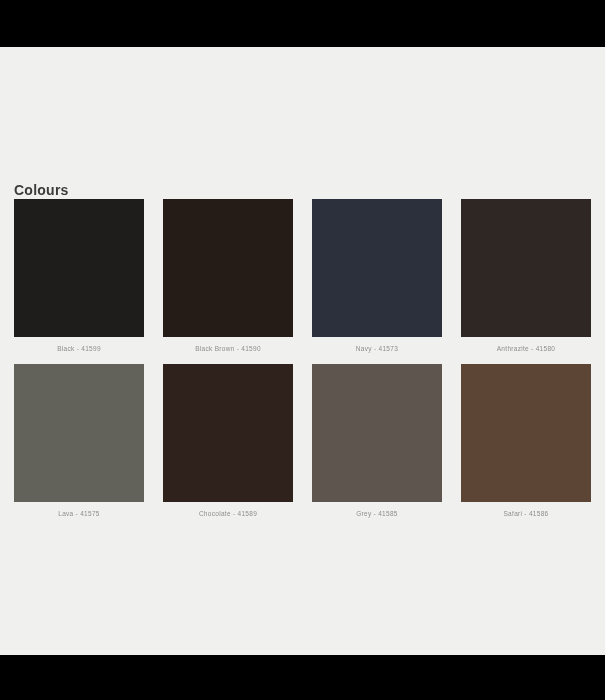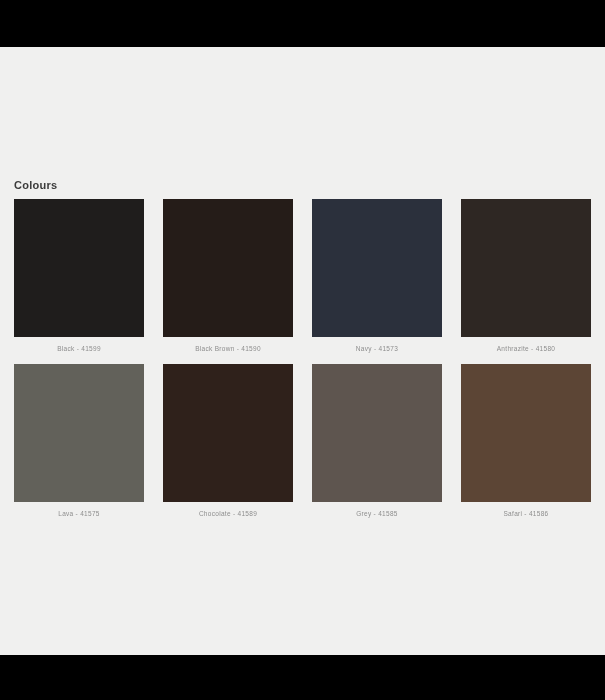--- a/index.html
+++ b/index.html
@@ -41,21 +41,21 @@
     position: absolute;
     left: 0;
     top: 0;
     width: 605px;
   }
 
   #section-title {
     position: absolute;
     left: 14px;
     top: 123px;
-    font-size: 11px;
+    font-size: 14px;
     font-weight: bold;
     letter-spacing: 0.25px;
     color: #3b3b3b;
     white-space: nowrap;
   }
 
   #swatch-grid {
     position: absolute;
     left: 14px;
     top: 152px;

